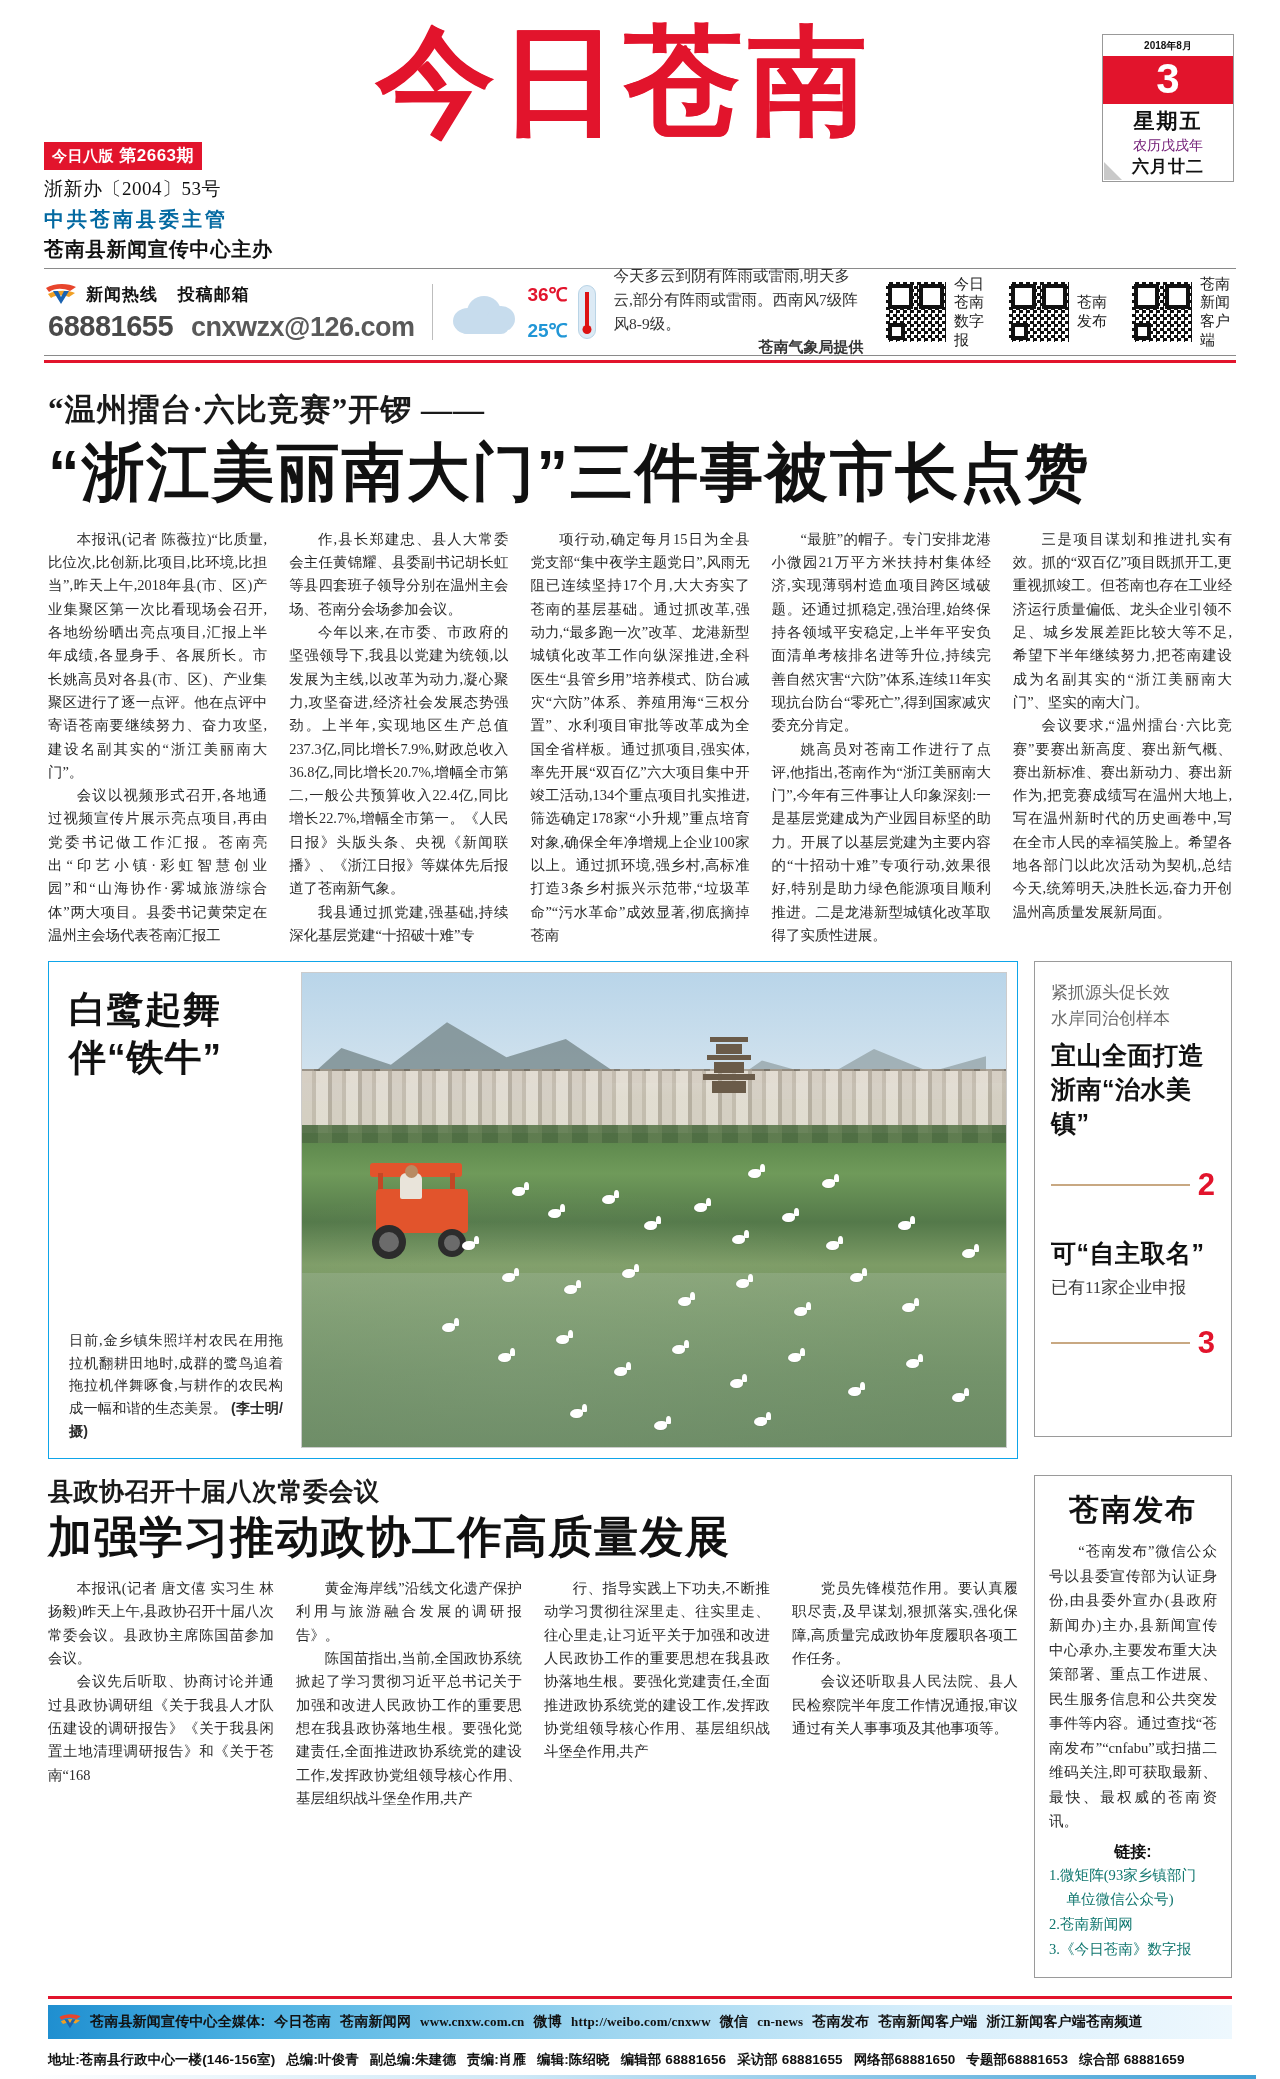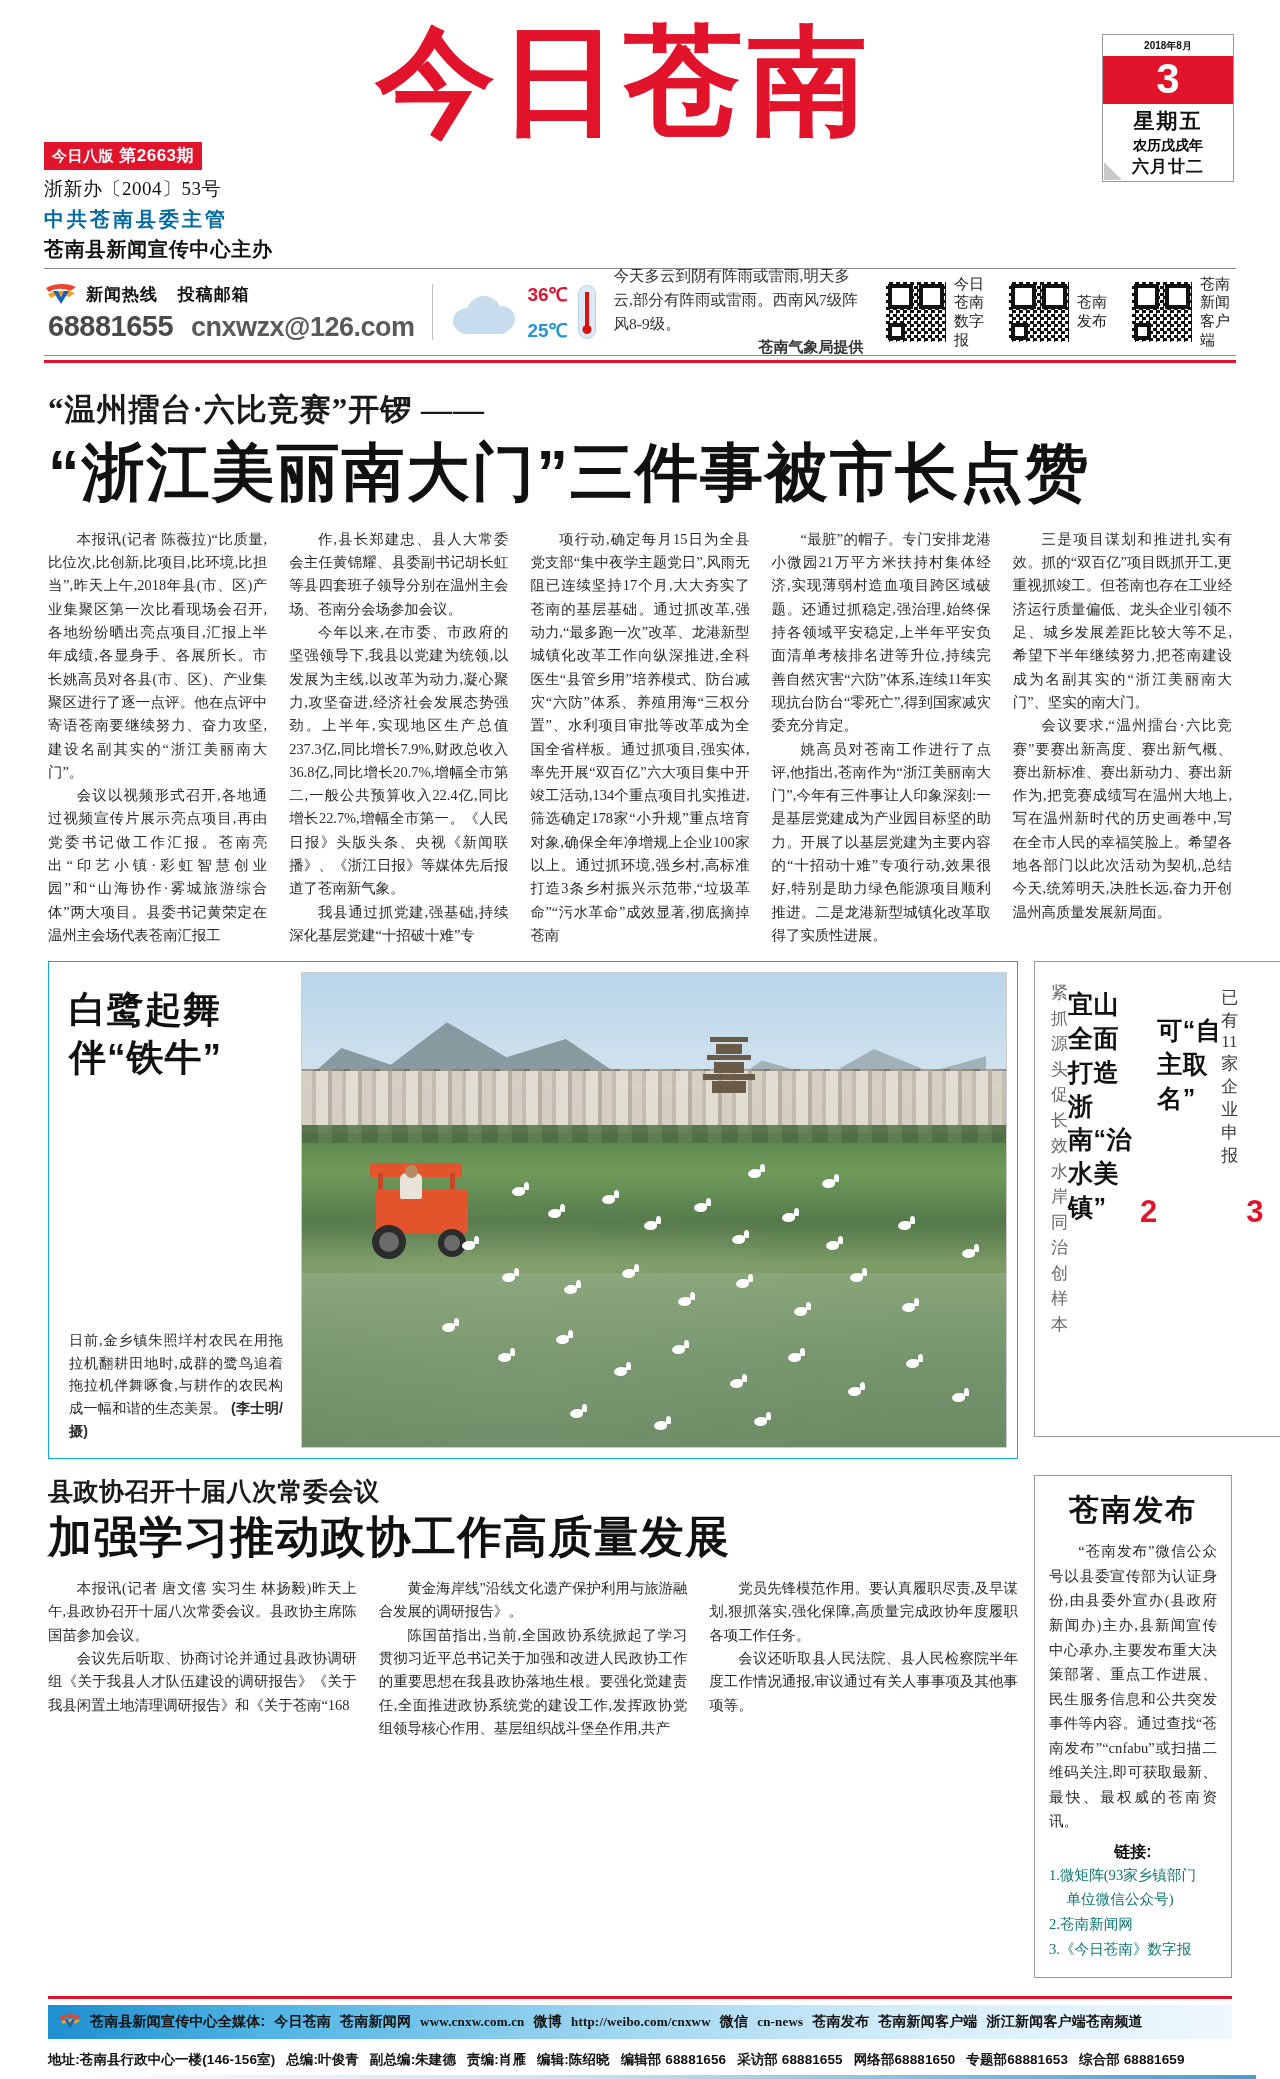--- a/index.html
+++ b/index.html
@@ -52,21 +52,21 @@
   }
   .md-day {
     background: #e2142c; color: #fff;
     font-family: "Liberation Sans", sans-serif; font-weight: bold;
     font-size: 42px; line-height: 1.05; padding: 1px 0 3px;
   }
   .md-week {
     font-family: "Liberation Sans", sans-serif; font-weight: bold;
     font-size: 21px; padding: 3px 0 2px; color: #111; letter-spacing: 2px;
   }
-  .md-lunar1 { font-size: 14px; color: #000000; font-weight: bold; }
+  .md-lunar1 { font-size: 14px; color: #701a75; }
   .md-lunar2 { font-family: "Liberation Sans", sans-serif; font-weight: bold; font-size: 17px; color: #111; letter-spacing: 1px; }
   .md-corner {
     position: absolute; left: 1px; bottom: 1px; width: 0; height: 0;
     border-left: 18px solid #c9c9c9; border-top: 18px solid transparent;
   }
 
   .mh-rule { border-top: 1px solid #8a8a8a; margin: 0 20px; }
 
   
   .infobar {
@@ -237,21 +237,21 @@
   .tr-post2 { position: absolute; left: 88px; top: 24px; width: 5px; height: 22px; background: #c44725; }
   .tr-driver { position: absolute; left: 38px; top: 24px; width: 22px; height: 26px; background: #e9e4da; border-radius: 6px 6px 2px 2px; }
   .tr-head { position: absolute; left: 43px; top: 16px; width: 13px; height: 13px; background: #b88b63; border-radius: 50%; }
   .tr-wheel { position: absolute; left: 10px; top: 76px; width: 34px; height: 34px; border: 7px solid #2c2c2c; border-radius: 50%; background:#6b6b6b; }
   .tr-wheel2 { position: absolute; left: 76px; top: 80px; width: 28px; height: 28px; border: 6px solid #2c2c2c; border-radius: 50%; background:#6b6b6b; }
   .egret { position: absolute; width: 13px; height: 9px; background: #fff; border-radius: 60% 40% 50% 50%; box-shadow: 0 0 1px rgba(0,0,0,.25); }
   .egret::after { content:""; position:absolute; right:-4px; top:-5px; width:5px; height:8px; background:#fff; border-radius:50% 50% 20% 20%; }
 
   .index-box {
     flex: 1; border: 1px solid #9a9a9a; padding: 18px 16px; background: #fff;
-    min-height: 476px; display: flex; 
+    min-height: 476px; display: flex; flex-direction: column;
   }
   .ix-kicker { font-size: 17px; color: #6b6b6b; line-height: 1.5; font-family: "Liberation Serif", serif; }
   .ix-title {
     font-family: "Liberation Sans", sans-serif; font-weight: bold;
     font-size: 25px; line-height: 1.35; color: #111; margin-top: 8px; letter-spacing: .5px;
   }
   .ix-pageline { display: flex; align-items: center; gap: 8px; margin: 26px 0 0; }
   .ix-line { flex: 1; height: 2px; background: #c8a882; }
   .ix-pageno { font-family: "Liberation Sans", sans-serif; font-weight: bold; font-size: 31px; color: #e2142c; }
   .ix-title2 {
@@ -559,20 +559,23 @@
       <div class="b-cols">
         <div class="col">
           <p>本报讯(记者 唐文僖 实习生 林扬毅)昨天上午,县政协召开十届八次常委会议。县政协主席陈国苗参加会议。</p>
           <p>会议先后听取、协商讨论并通过县政协调研组《关于我县人才队伍建设的调研报告》《关于我县闲置土地清理调研报告》和《关于苍南“168</p>
         </div>
         <div class="col">
           <p>黄金海岸线”沿线文化遗产保护利用与旅游融合发展的调研报告》。</p>
           <p>陈国苗指出,当前,全国政协系统掀起了学习贯彻习近平总书记关于加强和改进人民政协工作的重要思想在我县政协落地生根。要强化觉建责任,全面推进政协系统党的建设工作,发挥政协党组领导核心作用、基层组织战斗堡垒作用,共产</p>
         </div>
         <div class="col">
+          <p>行、指导实践上下功夫,不断推动学习贯彻往深里走、往实里走、往心里走,让习近平关于加强和改进人民政协工作的重要思想在我县政协落地生根。要强化党建责任,全面推进政协系统党的建设工作,发挥政协党组领导核心作用、基层组织战斗堡垒作用,共产</p>
+        </div>
+        <div class="col">
           <p>党员先锋模范作用。要认真履职尽责,及早谋划,狠抓落实,强化保障,高质量完成政协年度履职各项工作任务。</p>
           <p>会议还听取县人民法院、县人民检察院半年度工作情况通报,审议通过有关人事事项及其他事项等。</p>
         </div>
       </div>
     </div>
 
     <div class="cnfb-box">
       <div class="cnfb-title">苍南发布</div>
       <div class="cnfb-body">
         <p>“苍南发布”微信公众号以县委宣传部为认证身份,由县委外宣办(县政府新闻办)主办,县新闻宣传中心承办,主要发布重大决策部署、重点工作进展、民生服务信息和公共突发事件等内容。通过查找“苍南发布”“cnfabu”或扫描二维码关注,即可获取最新、最快、最权威的苍南资讯。</p>

